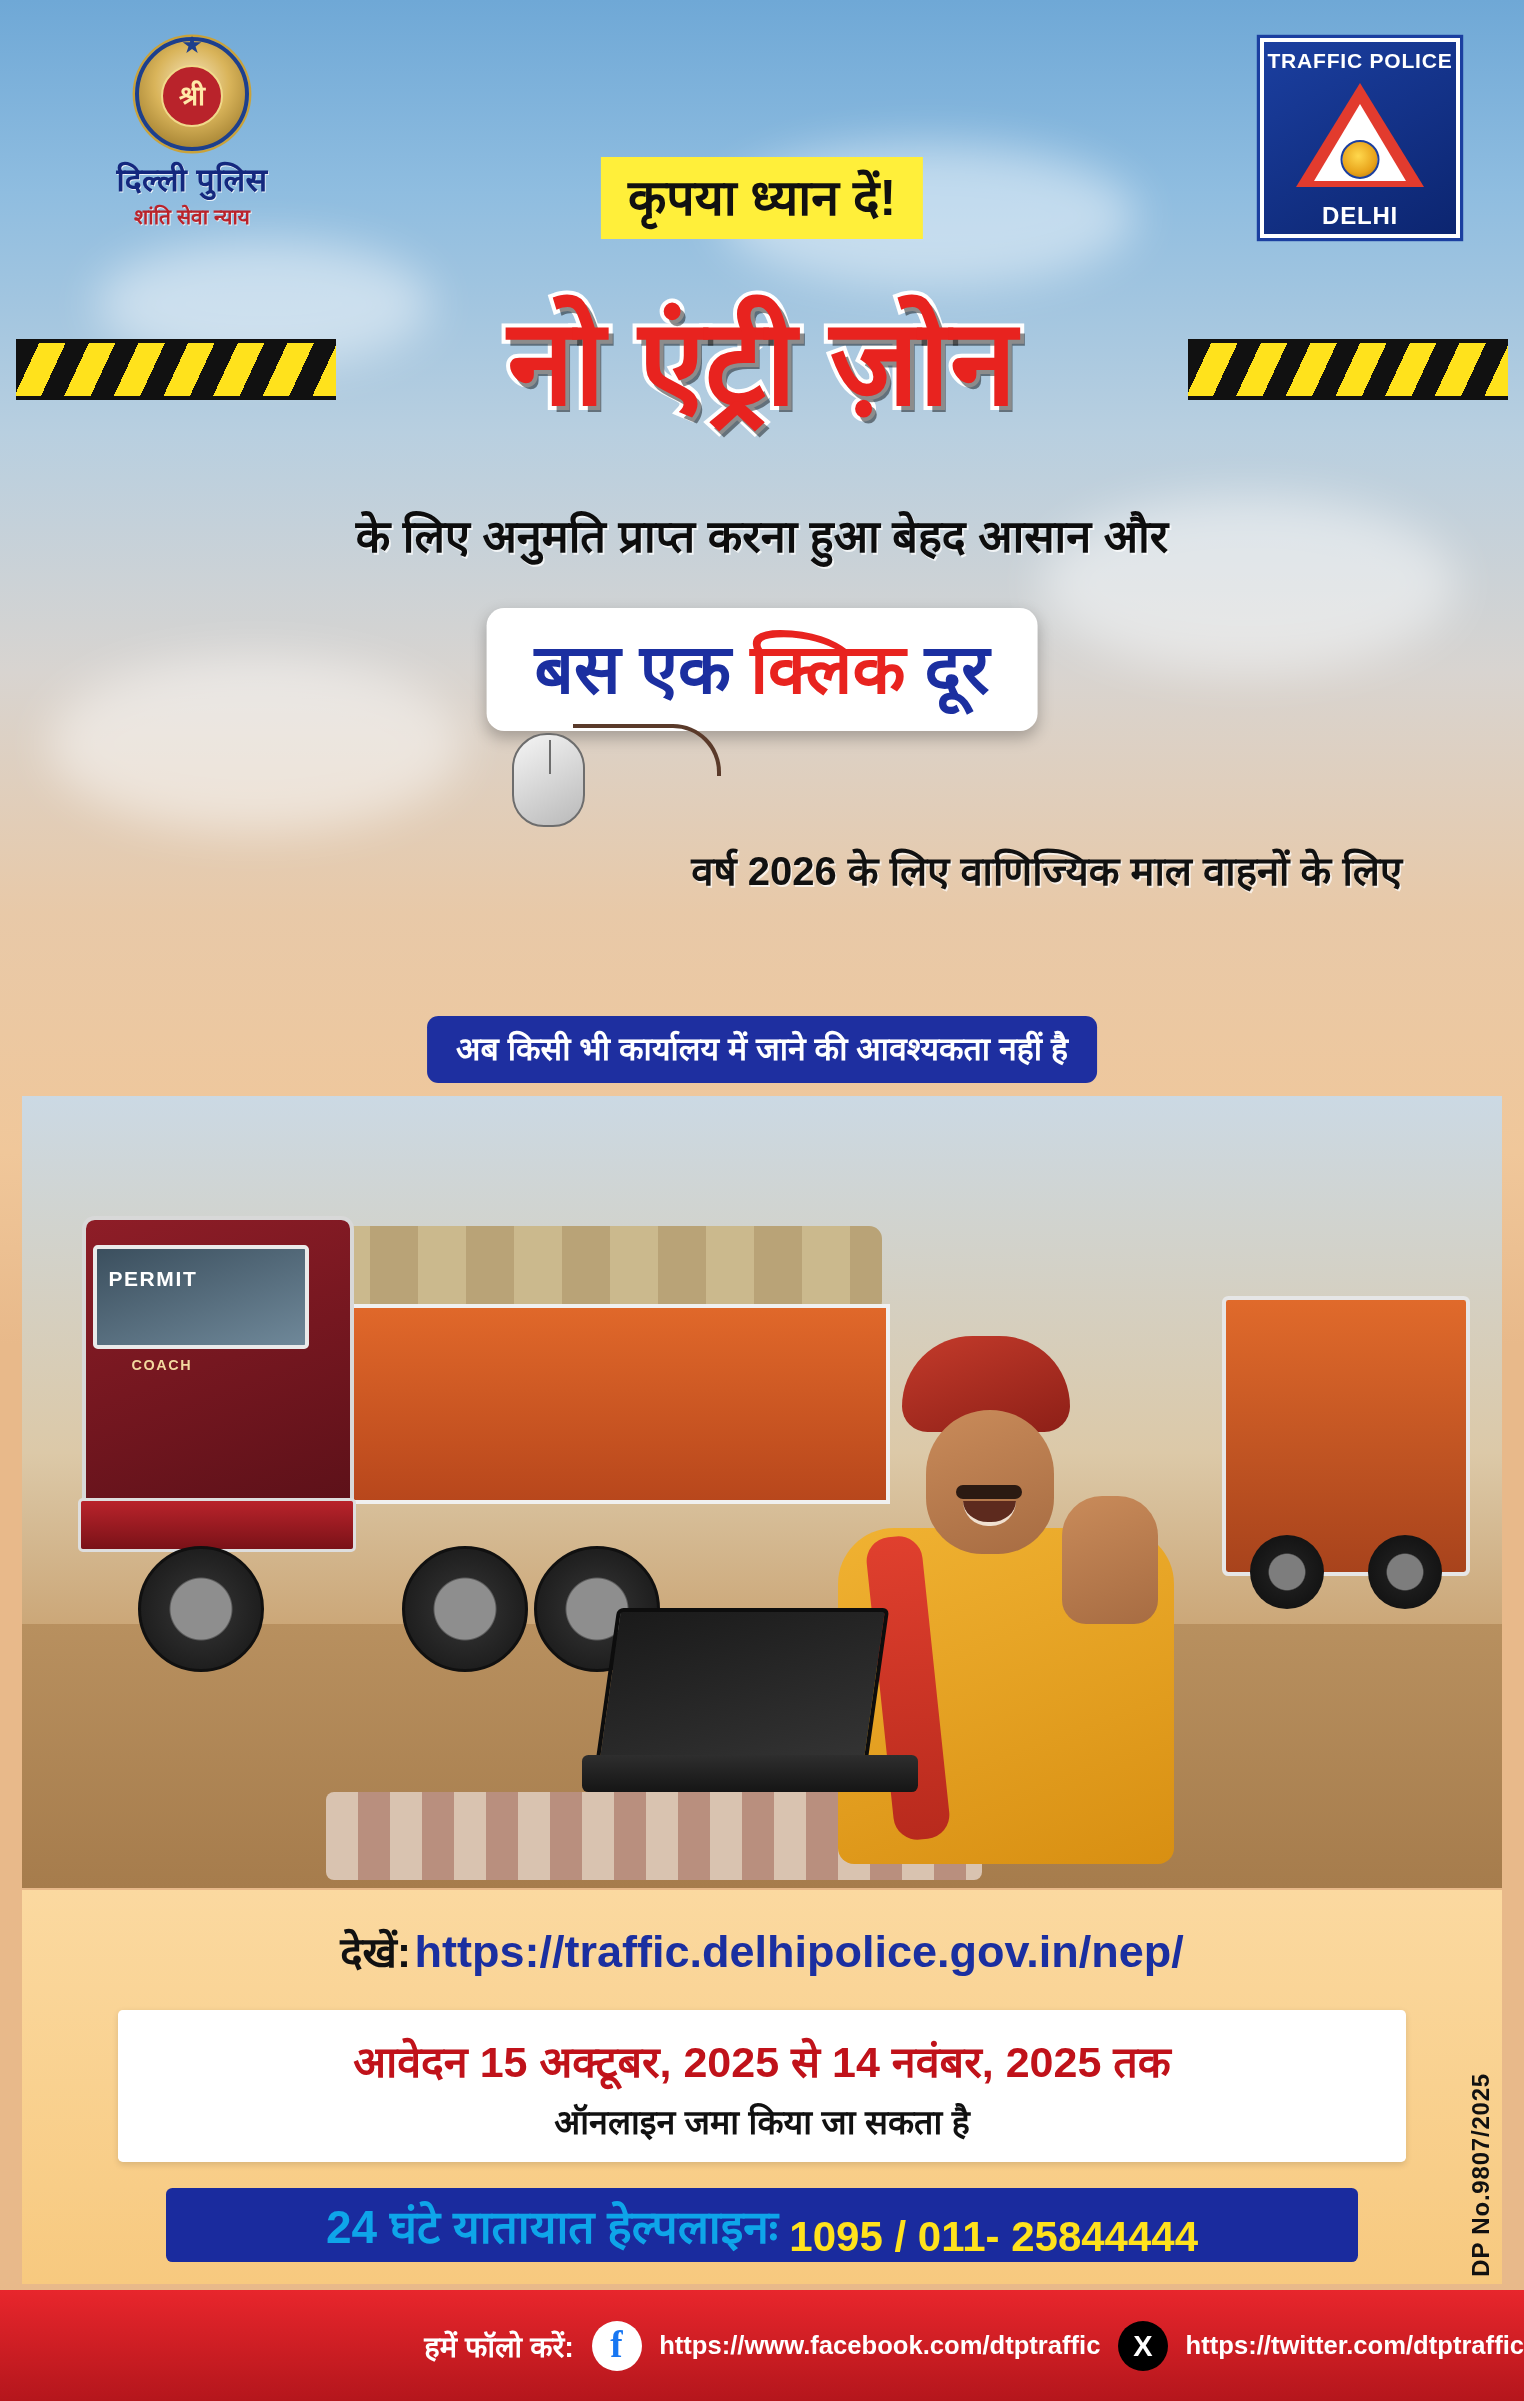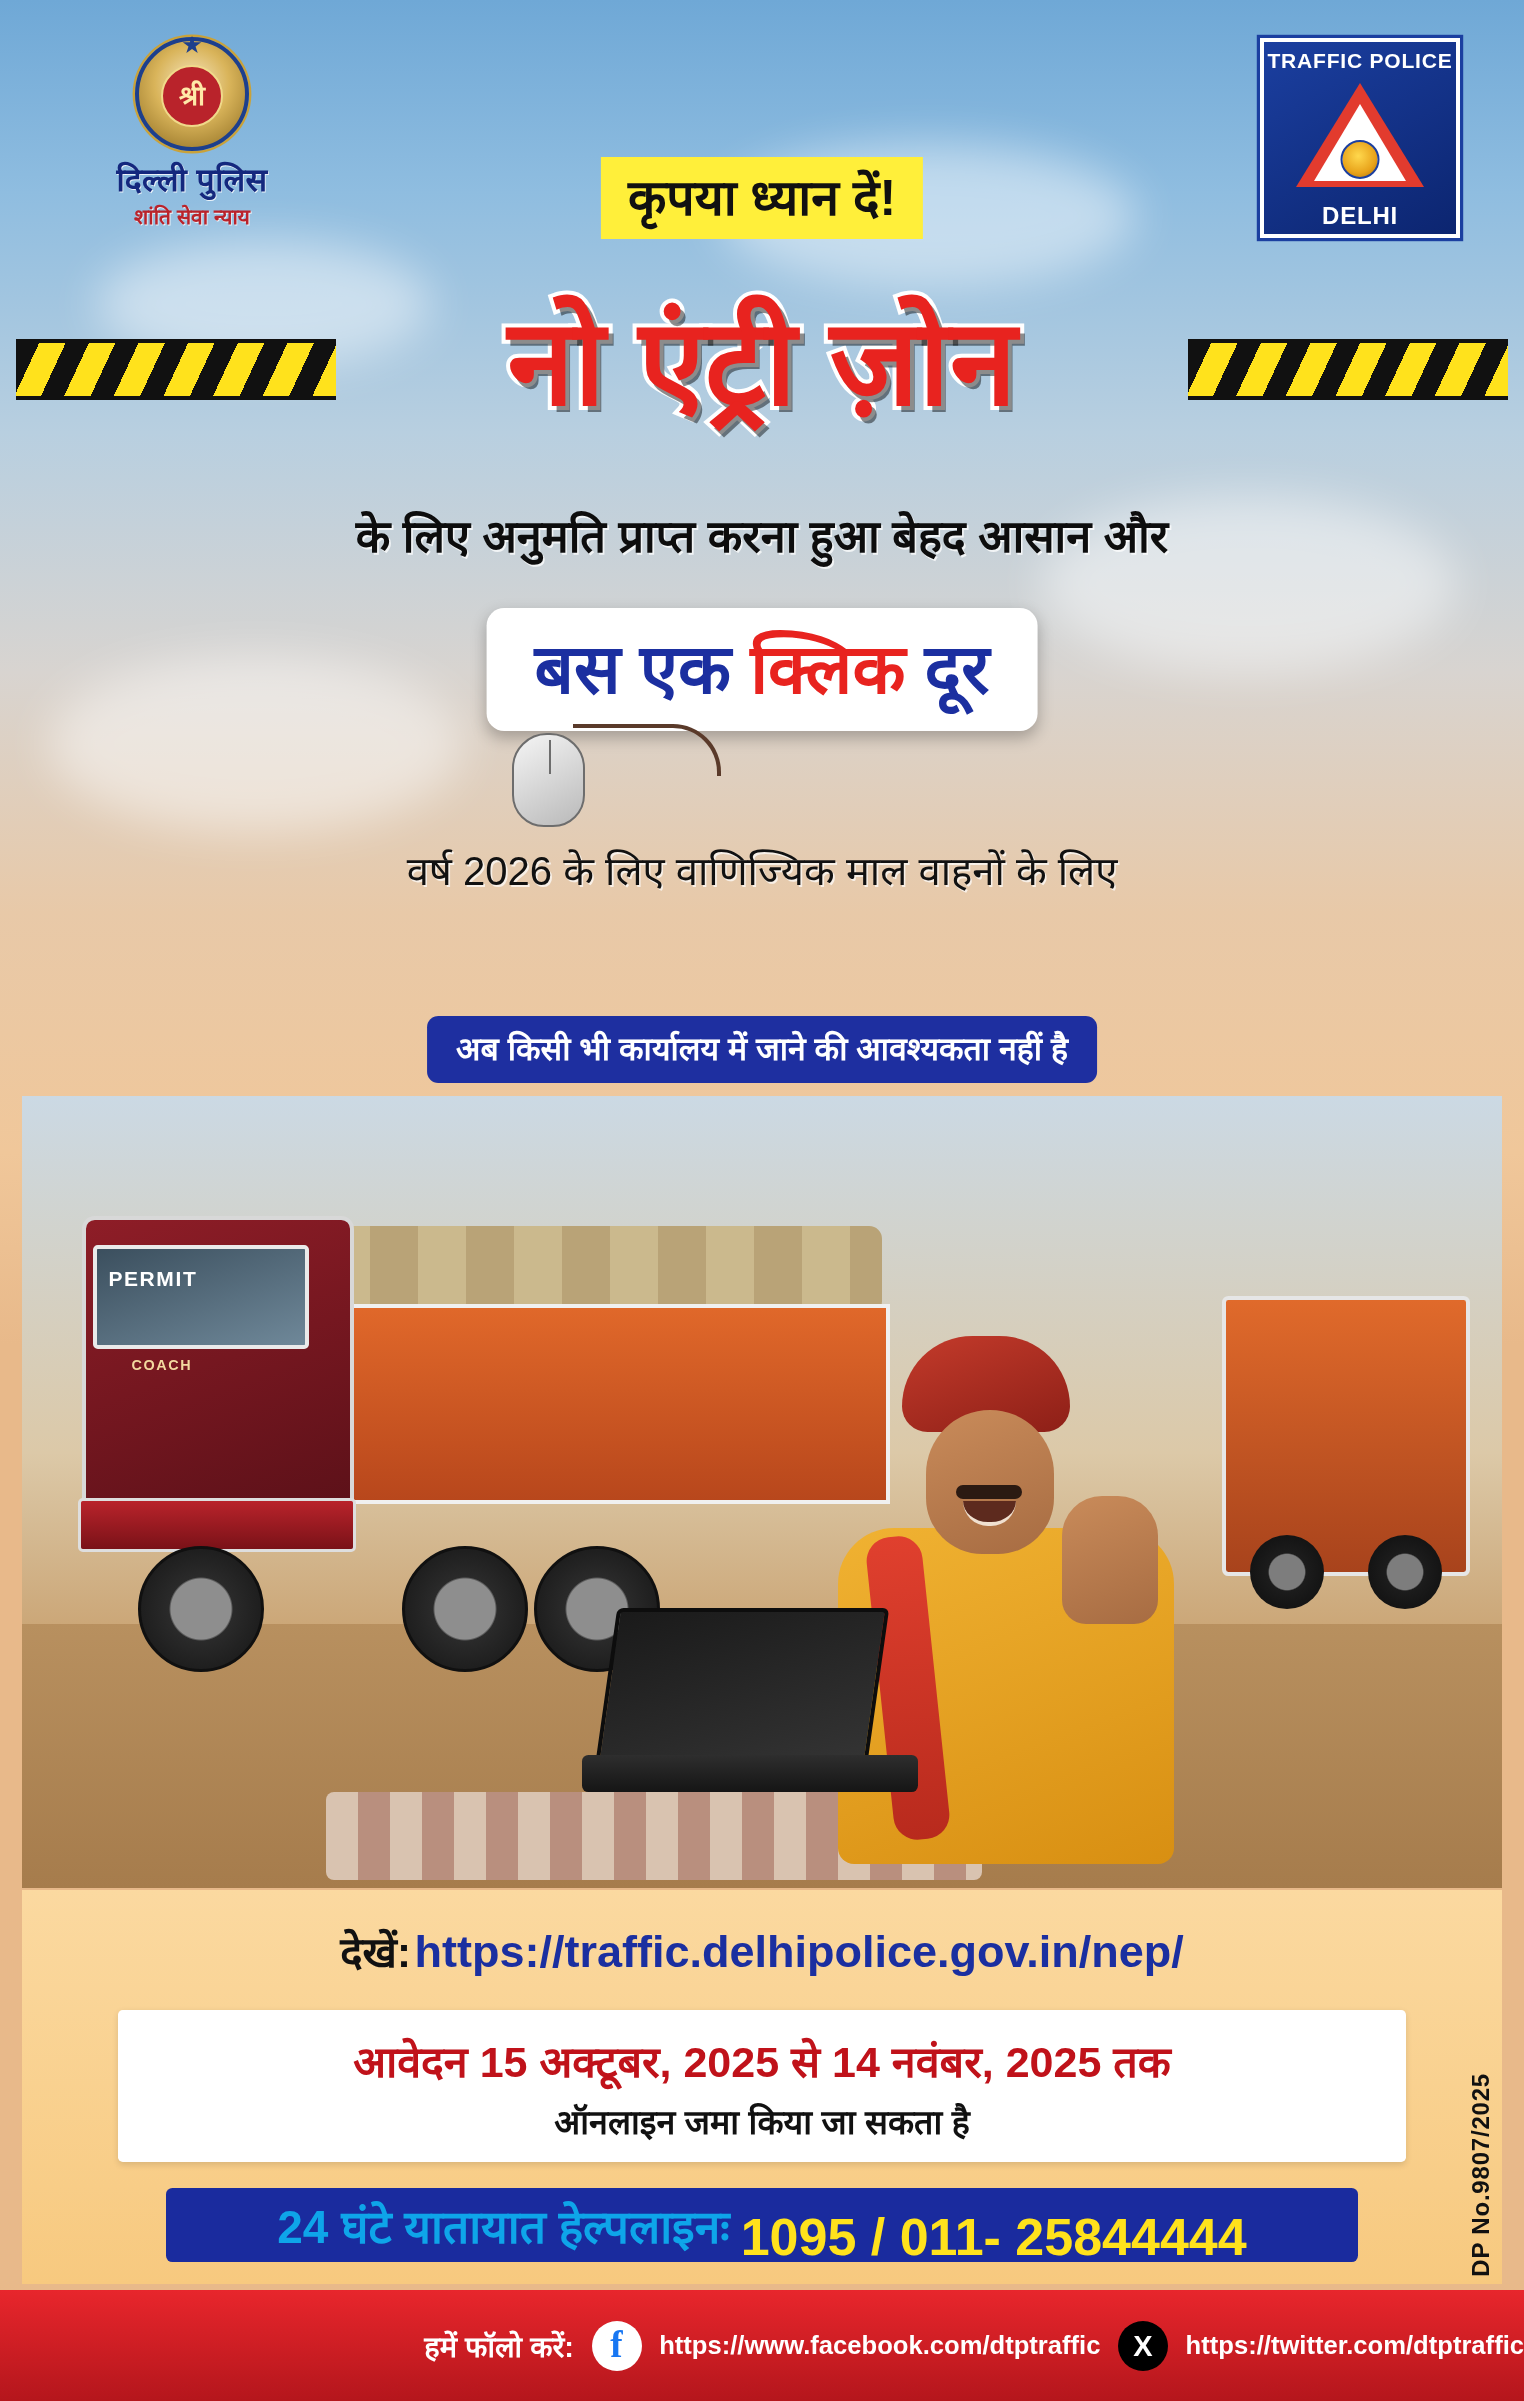--- a/index.html
+++ b/index.html
@@ -257,23 +257,23 @@
     border-right: 4px solid #5a3a2a;
     border-radius: 0 48px 0 0;
     z-index: 23;
   }
   .year-line {
     position: absolute;
     top: 842px;
     left: 50%;
     transform: translateX(-50%);
     width: 1280px;
-    text-align: center;
+    text-align: right;
     font-size: 40px;
-    font-weight: normal;
+    font-weight: bold;
     color: #111111;
     text-shadow: 1.6px 1.6px 0 rgba(255,255,255,0.7);
     z-index: 22;
     white-space: nowrap;
   }
   .online-line {
     position: absolute;
     top: 908px;
     left: 50%;
     transform: translateX(-50%);
@@ -591,21 +591,21 @@
     gap: 11.2px;
     white-space: nowrap;
   }
   .helpline .hl-label {
     color: #0ea5e9;
     font-size: 46px;
     font-weight: bold;
   }
   .helpline .hl-num {
     color: #ffe21c;
-    font-size: 52px;
+    font-size: 42px;
     font-weight: bold;
     margin-top: 24px;
   }
   .dpno {
     position: absolute;
     right: 29px;
     top: 2073px;
     writing-mode: vertical-rl;
     transform: rotate(180deg);
     font-size: 24px;

